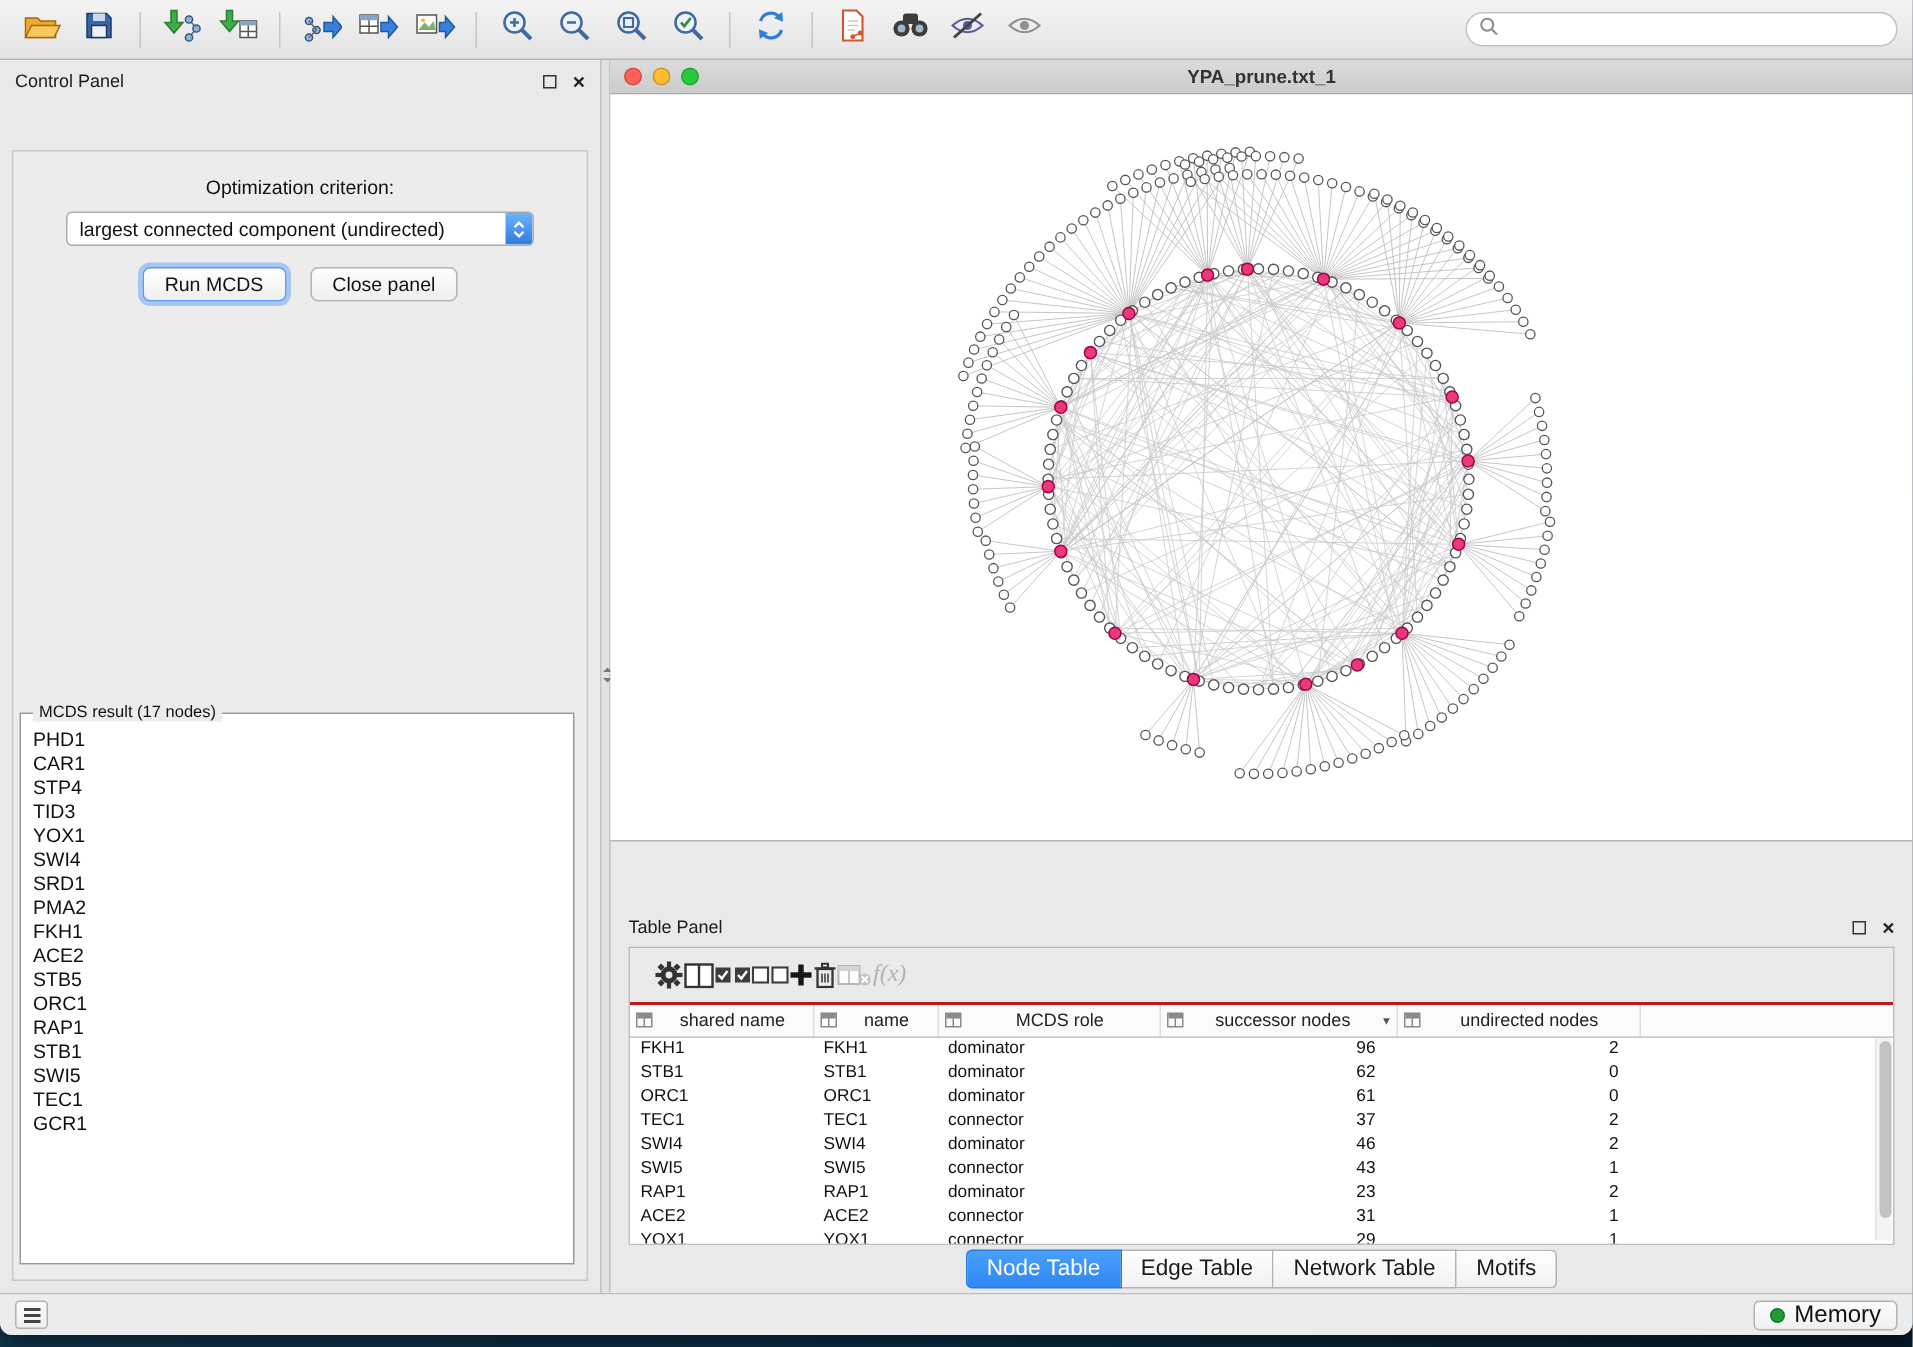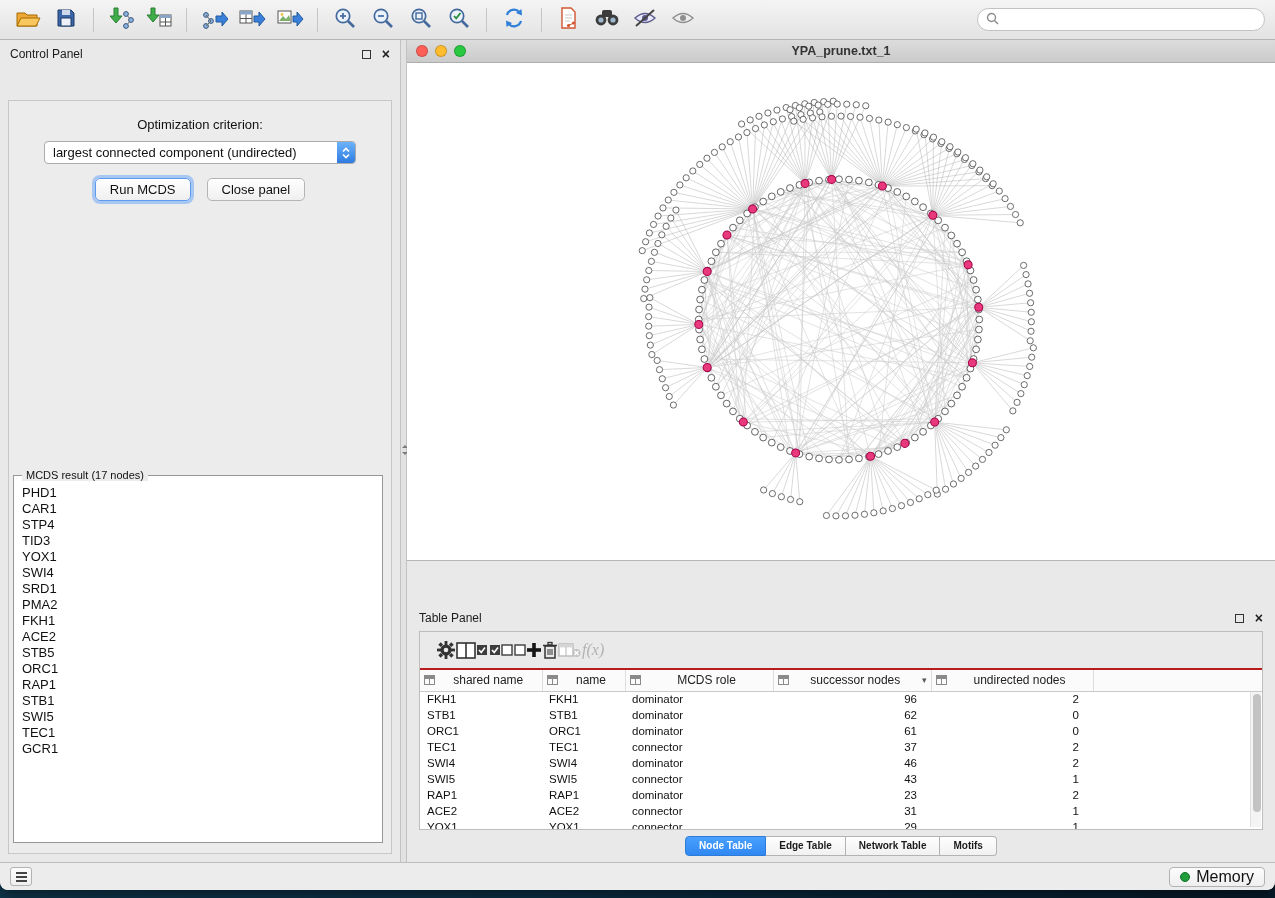--- a/index.html
+++ b/index.html
@@ -95,21 +95,21 @@
     background-size:100% 3px,1px 100%; background-position:0 0,50% 0; background-repeat:no-repeat; }
   .chev { font-size:9px; color:#555; flex:none; }
   .node-table td { height:16px; font-size:11.5px; color:#111; padding:0 7px; white-space:nowrap;
     overflow:hidden; }
   .node-table td.num { text-align:right; padding-right:14px; }
   .vscroll { position:absolute; top:22px; bottom:2px; right:1px; width:11px; background:#f4f4f4;
     border-left:1px solid #e2e2e2; }
   .vscroll .thumb { position:absolute; top:2px; left:1.5px; width:8px; height:118px;
     background:#c3c3c3; border-radius:4px; }
   .tp-tabs { height:32px; display:flex; justify-content:center; align-items:center; flex:none; }
-  .tp-tabs .seg-tab { font-size:10px; padding:3px 13px 4px;font-weight:bold; }
+  .tp-tabs .seg-tab { font-size:15px; padding:3px 13px 4px; }
 
   
   .statusbar { position:absolute; left:0; right:0; bottom:0; height:28px; background:#ececec;
     border-top:1px solid #bdbdbd; display:flex; align-items:center; padding:0 10px;
     border-radius:0 0 8px 8px; }
   .list-btn { width:22px; height:19px; border:1px solid #b2b2b2; border-radius:3px;
     background:linear-gradient(#fcfcfc,#efefef); display:flex; align-items:center; justify-content:center; }
   .list-glyph { width:11px; height:2px; background:#444; box-shadow:0 4px 0 #444, 0 -4px 0 #444; }
   .memory-btn { margin-left:auto; height:20px; border:1px solid #b2b2b2; border-radius:4px;
     background:linear-gradient(#fcfcfc,#efefef); display:flex; align-items:center; gap:6px;

